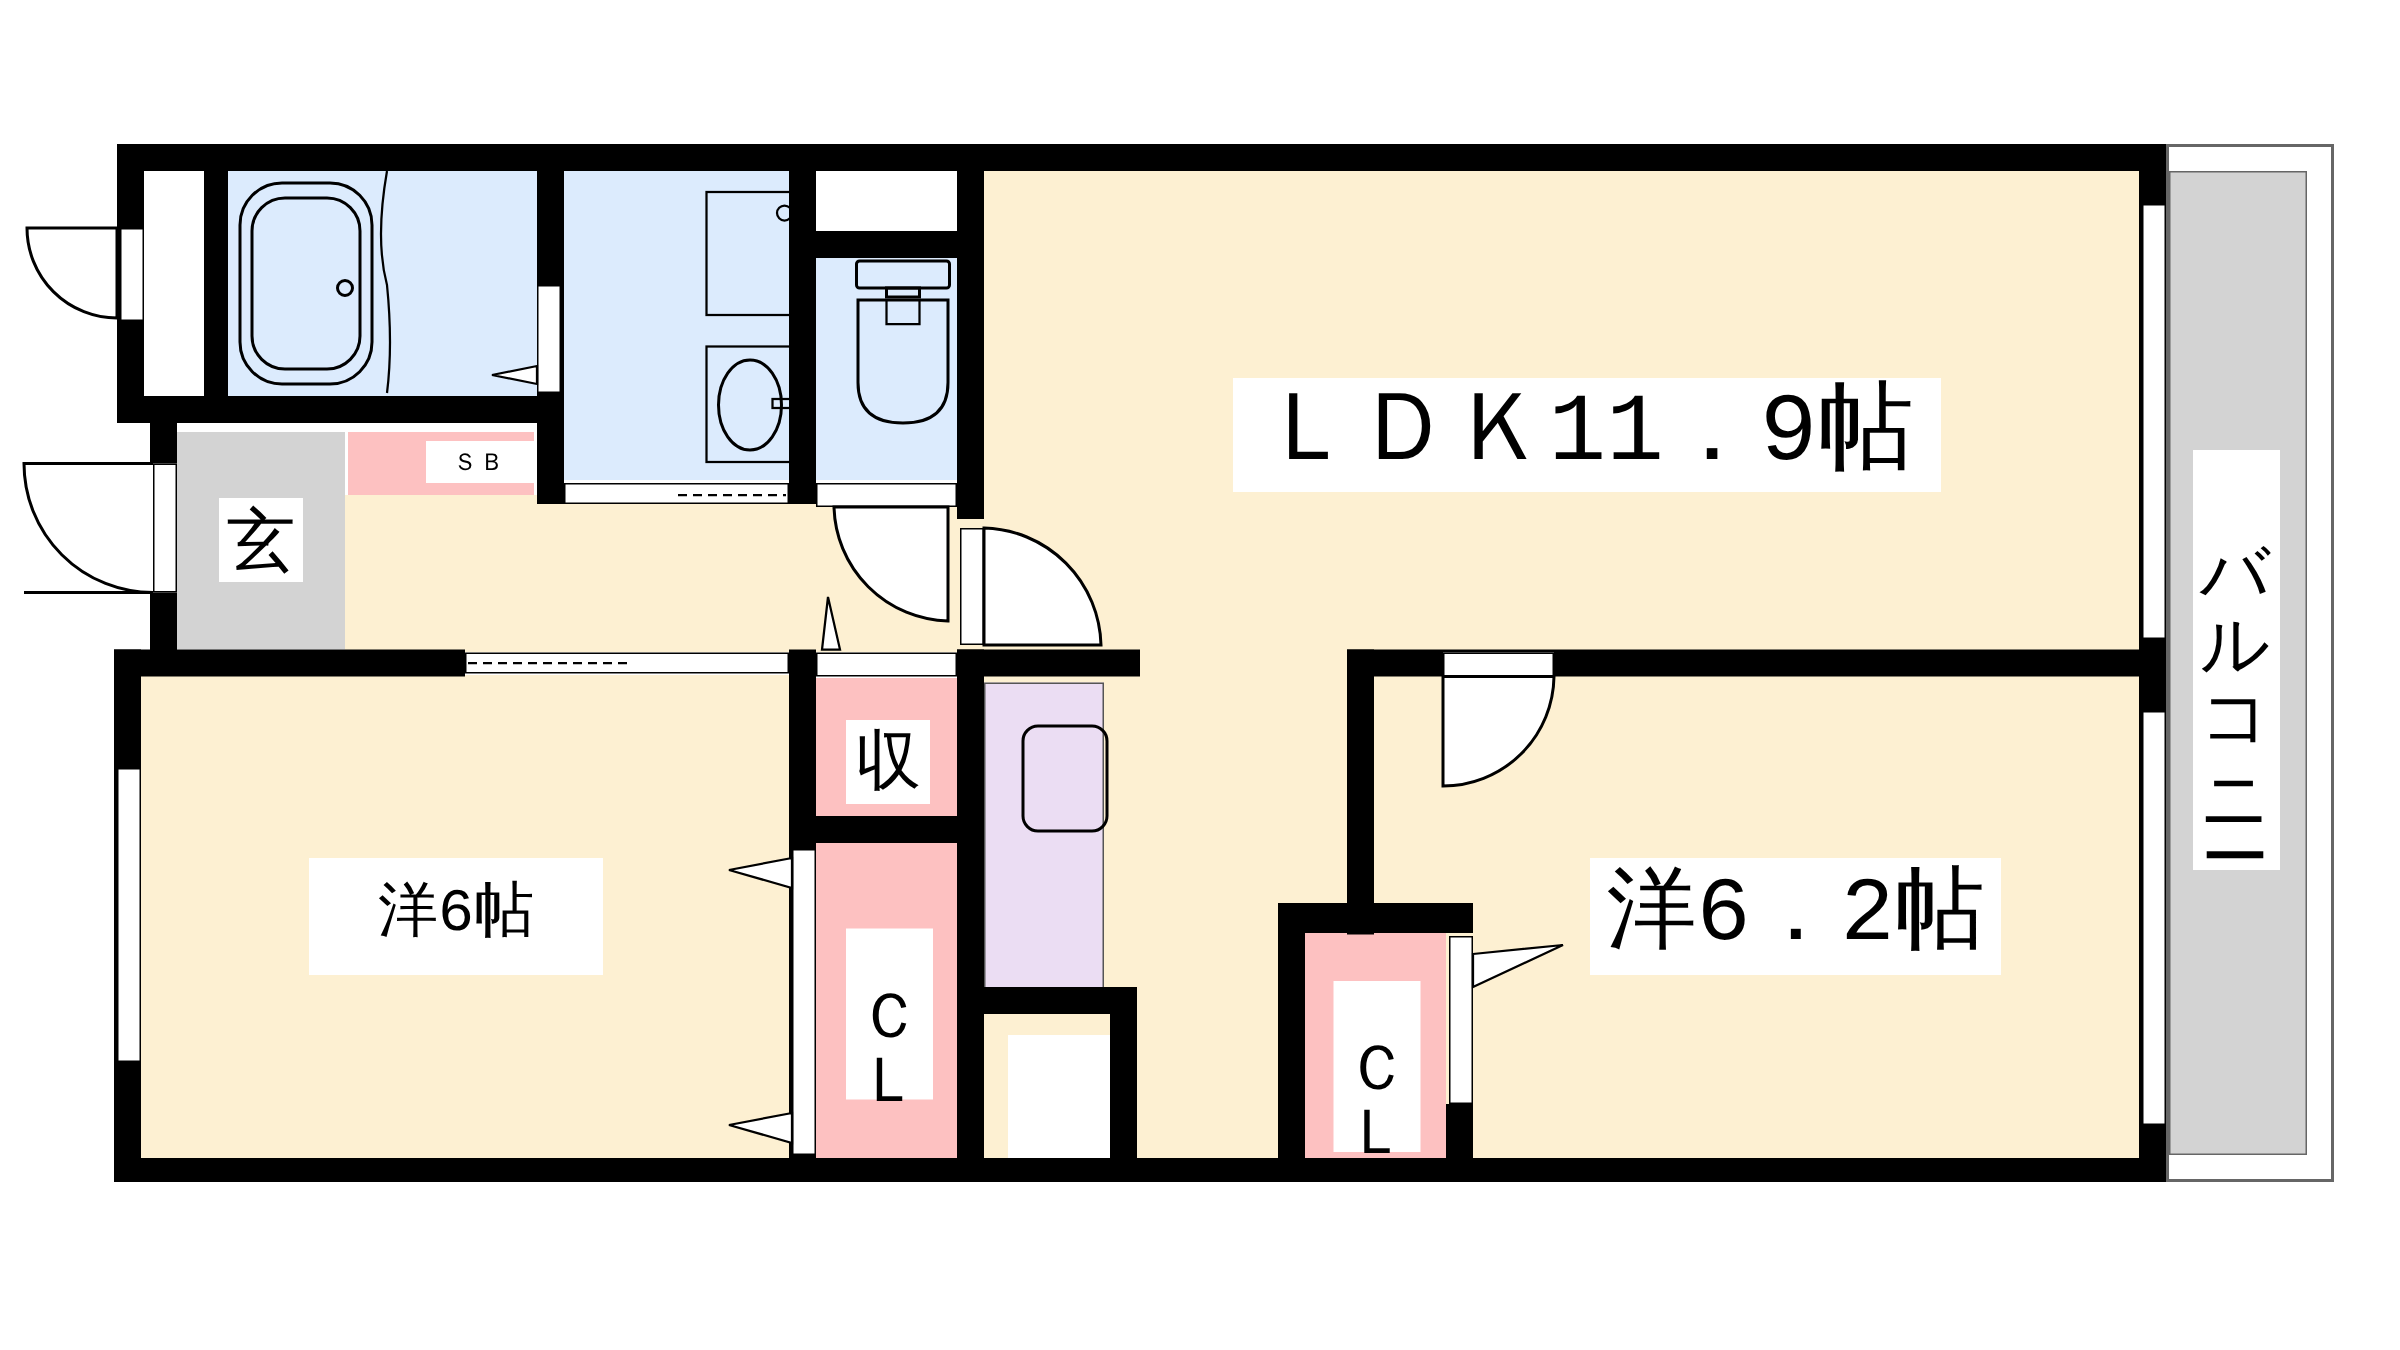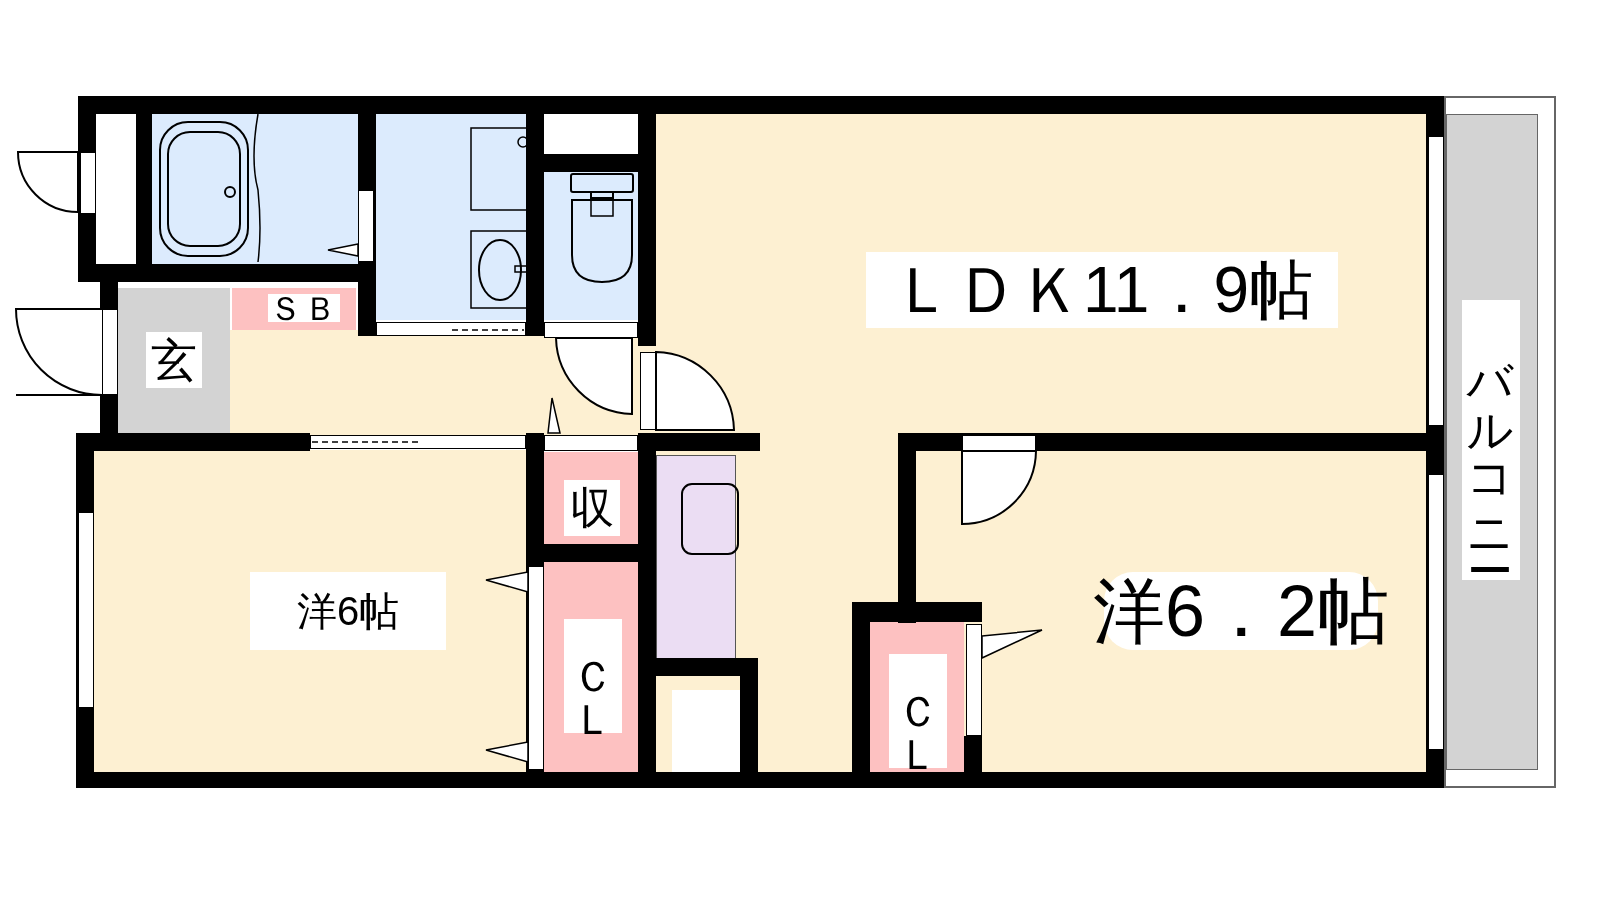--- a/index.html
+++ b/index.html
@@ -6,21 +6,21 @@
   body { width:1600px; height:900px; background:#ffffff; position:relative; overflow:hidden; font-family:"DejaVu Sans", sans-serif; }
   .wall { position:absolute; background:#000; }
   .room { position:absolute; }
   .cream { background:#fdf0d2; }
   .blue { background:#dcebfd; }
   .pink { background:#fdc1c1; }
   .gray { background:#d3d3d3; }
   .lilac { background:#ebddf3; }
   .white { background:#ffffff; }
   .label { position:absolute; background:#fff; color:#000; white-space:nowrap; text-align:center; line-height:1; display:flex; align-items:center; justify-content:center; }
-  .big { font-size:72px; font-family:Liberation Sans, sans-serif;margin-left:44px; }
+  .big { font-size:72px; font-family:Liberation Mono, monospace; }
   .mid { font-size:50px; }
   .small { font-size:30px; letter-spacing:8px; }
   .vert { writing-mode:vertical-rl; font-size:48px; letter-spacing:2px; }
   .win { position:absolute; background:#fff; border:1px solid #000; box-sizing:border-box; }
   svg.ov { position:absolute; left:0; top:0; }
 </style>
 </head>
 <body>
 
 <div class="room cream" style="left:640px;top:112px;width:790px;height:662px;"></div>
@@ -124,19 +124,19 @@
     <polygon points="982,636 1042,630 982,658"></polygon>
   </g>
   <g stroke="#000" stroke-width="1.5" stroke-dasharray="6,4">
     <line x1="452" y1="330" x2="524" y2="330"></line>
     <line x1="312" y1="442" x2="418" y2="442"></line>
   </g>
 </svg>
 
 <div class="label big" style="left:822px;top:252px;width:472px;height:76px;font-size:64px;">ＬＤＫ11．9帖</div>
 <div class="label big" style="left:206px;top:572px;width:196px;height:78px;font-size:40px;">洋6帖</div>
-<div class="label big" style="left:1060px;top:572px;width:274px;height:78px;font-size:72px;border-radius:29px;">洋6．2帖</div>
+<div class="label big" style="left:1060px;top:572px;width:274px;height:78px;font-size:60px;">洋6．2帖</div>
 <div class="label mid" style="left:146px;top:332px;width:56px;height:56px;font-size:46px;">玄</div>
-<div class="label small" style="left:268px;top:294px;width:72px;height:28px;font-size:33px;letter-spacing:2px;">ＳＢ</div>
+<div class="label small" style="left:284px;top:294px;width:72px;height:28px;font-size:16px;letter-spacing:2px;">ＳＢ</div>
 <div class="label mid" style="left:564px;top:480px;width:56px;height:56px;font-size:44px;">収</div>
 <div class="label vert" style="left:564px;top:619px;width:58px;height:114px;font-size:42px;writing-mode:vertical-rl;text-orientation:upright;">ＣＬ</div>
 <div class="label vert" style="left:889px;top:654px;width:58px;height:114px;font-size:42px;writing-mode:vertical-rl;text-orientation:upright;">ＣＬ</div>
 <div class="label vert" style="left:1462px;top:300px;width:58px;height:280px;font-size:46px;writing-mode:vertical-rl;text-orientation:upright;">バルコニー</div>
 
 </body></html>

